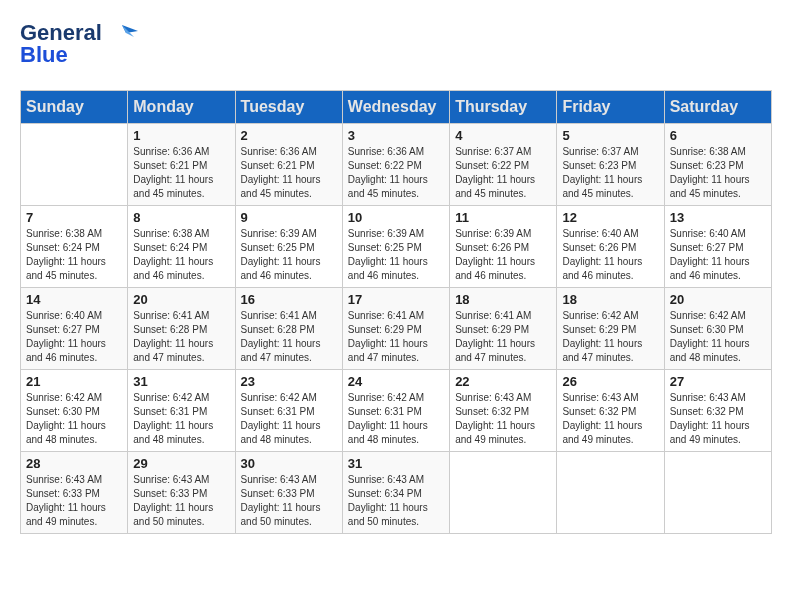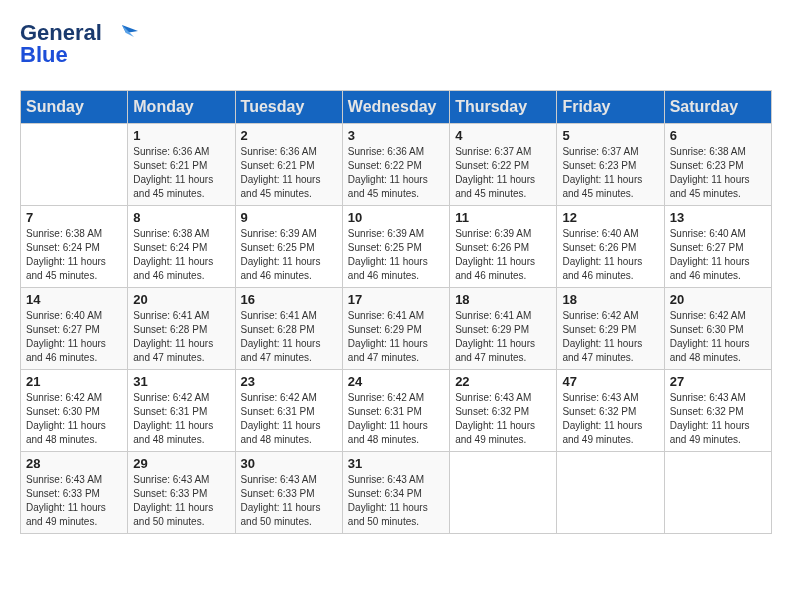--- a/index.html
+++ b/index.html
@@ -287,21 +287,21 @@
 and 48 minutes.</div>
         </td>
         <td>
           <span class="day-num">22</span>
           <div class="day-info" style="white-space: pre-line;">Sunrise: 6:43 AM
 Sunset: 6:32 PM
 Daylight: 11 hours
 and 49 minutes.</div>
         </td>
         <td>
-          <span class="day-num">47</span>
+          <span class="day-num">26</span>
           <div class="day-info" style="white-space: pre-line;">Sunrise: 6:43 AM
 Sunset: 6:32 PM
 Daylight: 11 hours
 and 49 minutes.</div>
         </td>
         <td>
           <span class="day-num">27</span>
           <div class="day-info" style="white-space: pre-line;">Sunrise: 6:43 AM
 Sunset: 6:32 PM
 Daylight: 11 hours

